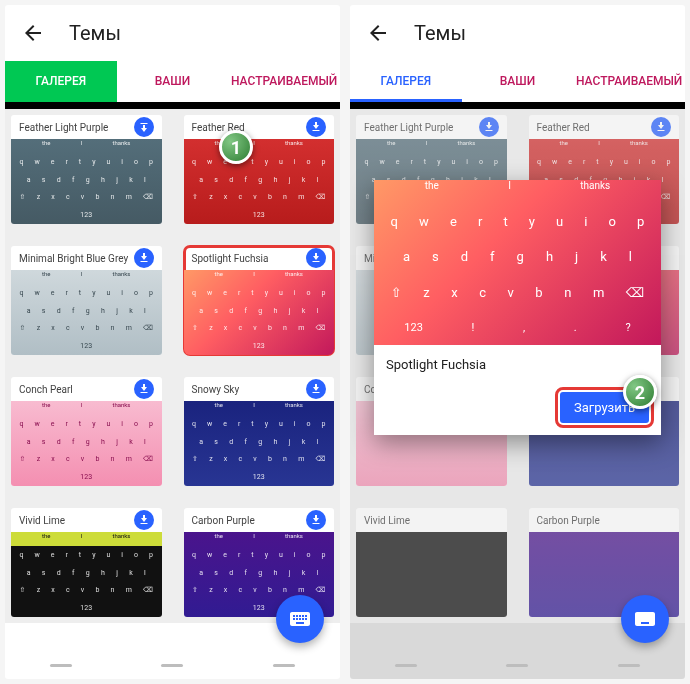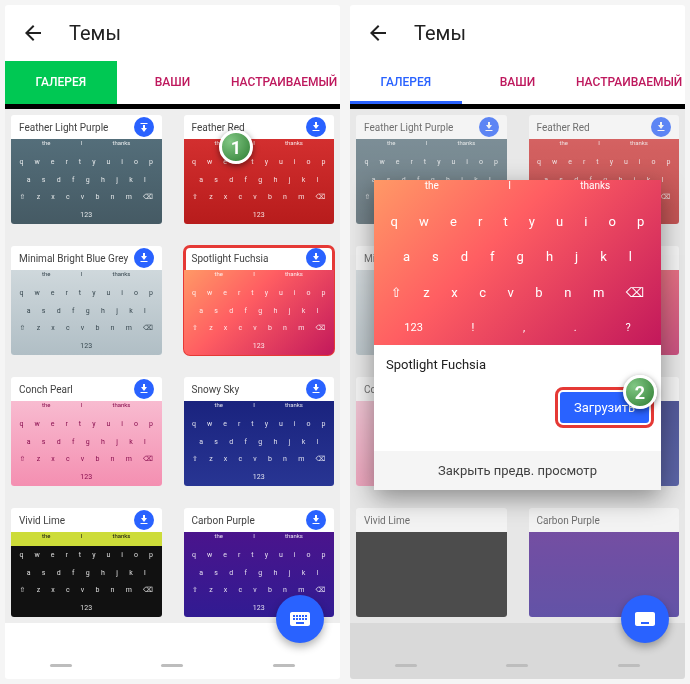--- a/index.html
+++ b/index.html
@@ -1,21 +1,21 @@
 <!DOCTYPE html>
 <html><head>
 <meta charset="utf-8">
 <style>
 *{box-sizing:border-box;margin:0;padding:0;font-family:Roboto,Arial,sans-serif}
 body{width:690px;height:684px;background:#f5f5f5;display:flex;position:relative}
 .phone{width:335px;height:674px;background:#fff;margin:5px;position:relative;overflow:hidden;border-radius:3px}
 .header{height:56px;display:flex;align-items:center;padding:0 16px}
 .back-icon{width:24px;height:24px;margin-right:24px}
 .title{font-size:20px;font-weight:400;color:#212121}
-.tabs{display:flex;height:48px;border-bottom:5px solid #000000}
+.tabs{display:flex;height:48px;border-bottom:7px solid #000000}
 .tab{flex:1;display:flex;align-items:center;justify-content:center;font-size:12px;font-weight:500;color:#be185d;text-align:center;line-height:1.2;position:relative}
 .tab.active-green{background:#00c853;color:#fff}
 .tab.active-blue{color:#2962ff}
 .tab.active-blue::after{content:'';position:absolute;bottom:0;left:0;right:0;height:3px;background:#2962ff}
 .grid{display:grid;grid-template-columns:1fr 1fr;gap:22px;padding:6px;background:#eee}
 .card{background:#fff;border-radius:3px;overflow:hidden}
 .card.hl{outline:3px solid #e53935;outline-offset:-2px;border-radius:6px}
 .card-top{height:24px;display:flex;align-items:center;justify-content:space-between;padding:4px 8px}
 .card-name{font-size:10px;color:#424242;line-height:1.1}
 .dl-icon{width:20px;height:20px;background:#2962ff;border-radius:50%;display:flex;align-items:center;justify-content:center}
@@ -726,16 +726,15 @@
           <span>!</span>
           <span>,</span>
           <span>.</span>
           <span>?</span>
         </div>
     </div>
     <div class="modal-name">Spotlight Fuchsia</div>
     <div class="modal-btns">
       <span class="btn-load">Загрузить</span>
     </div>
-    <div class="btn-close">Закрыть предв. просмотр</div>
   </div>
   <div class="marker" style="top:370px;right:28px">2</div>
 </div>
 
 </body></html>

